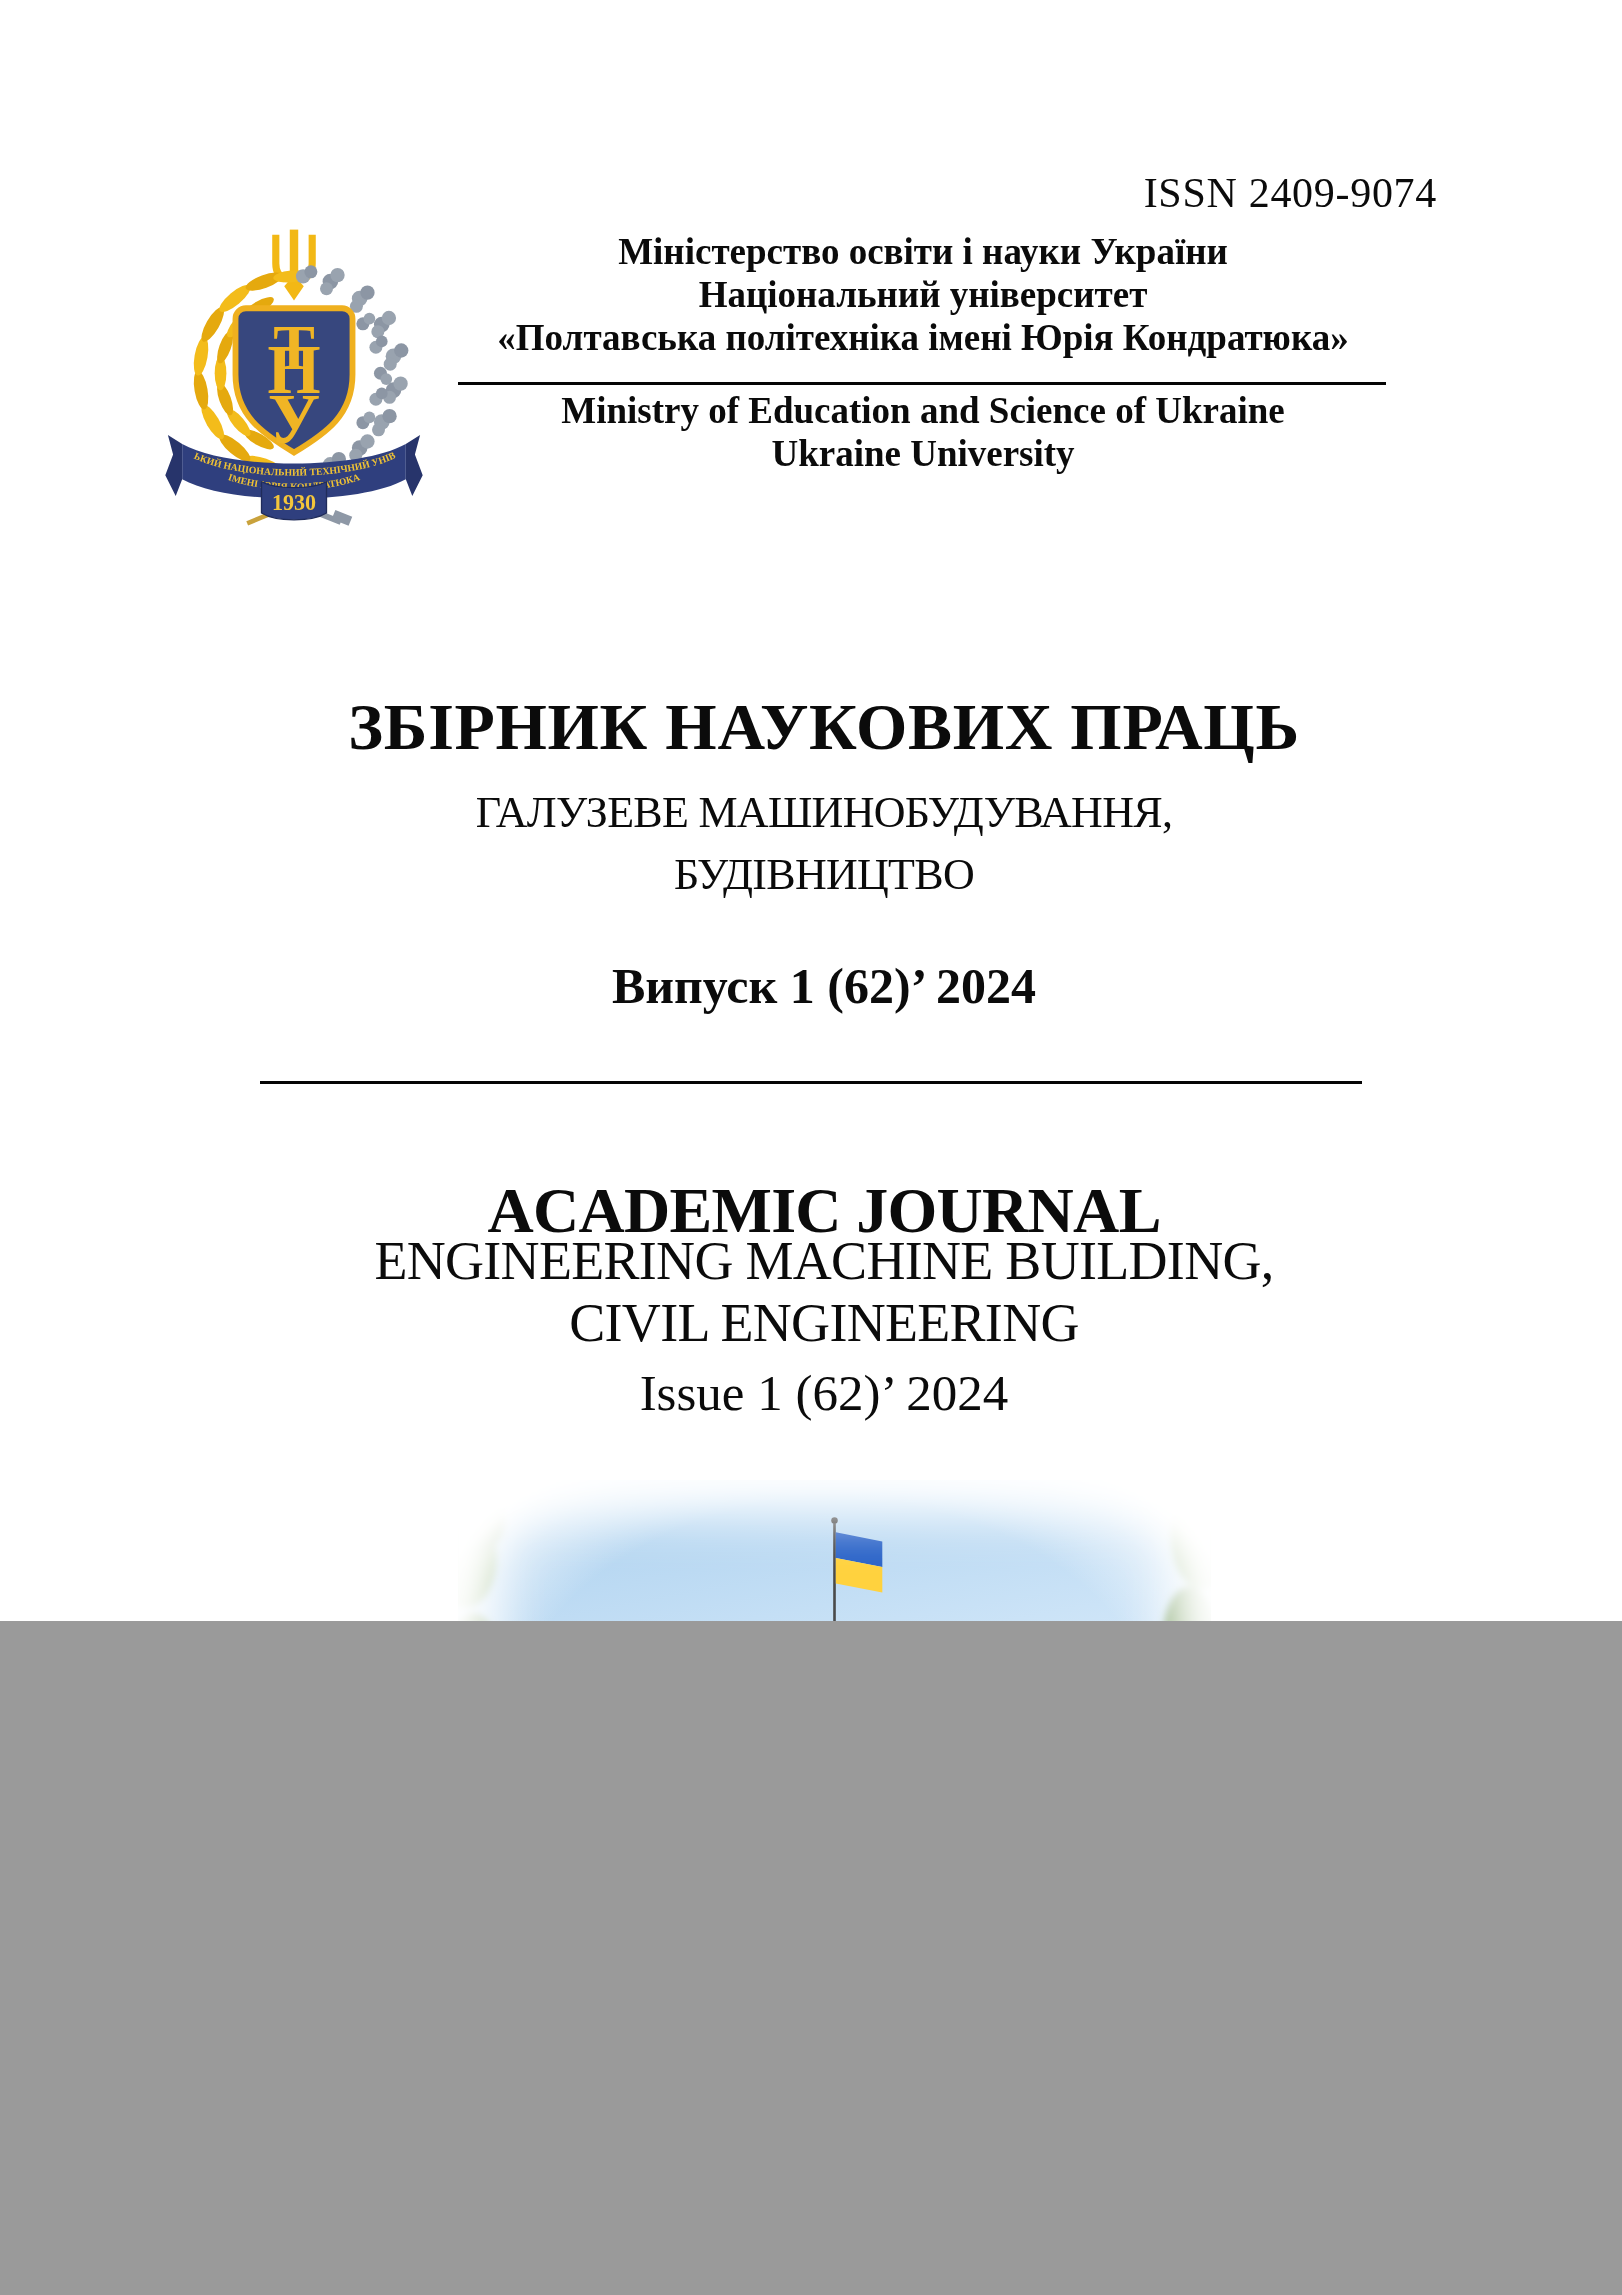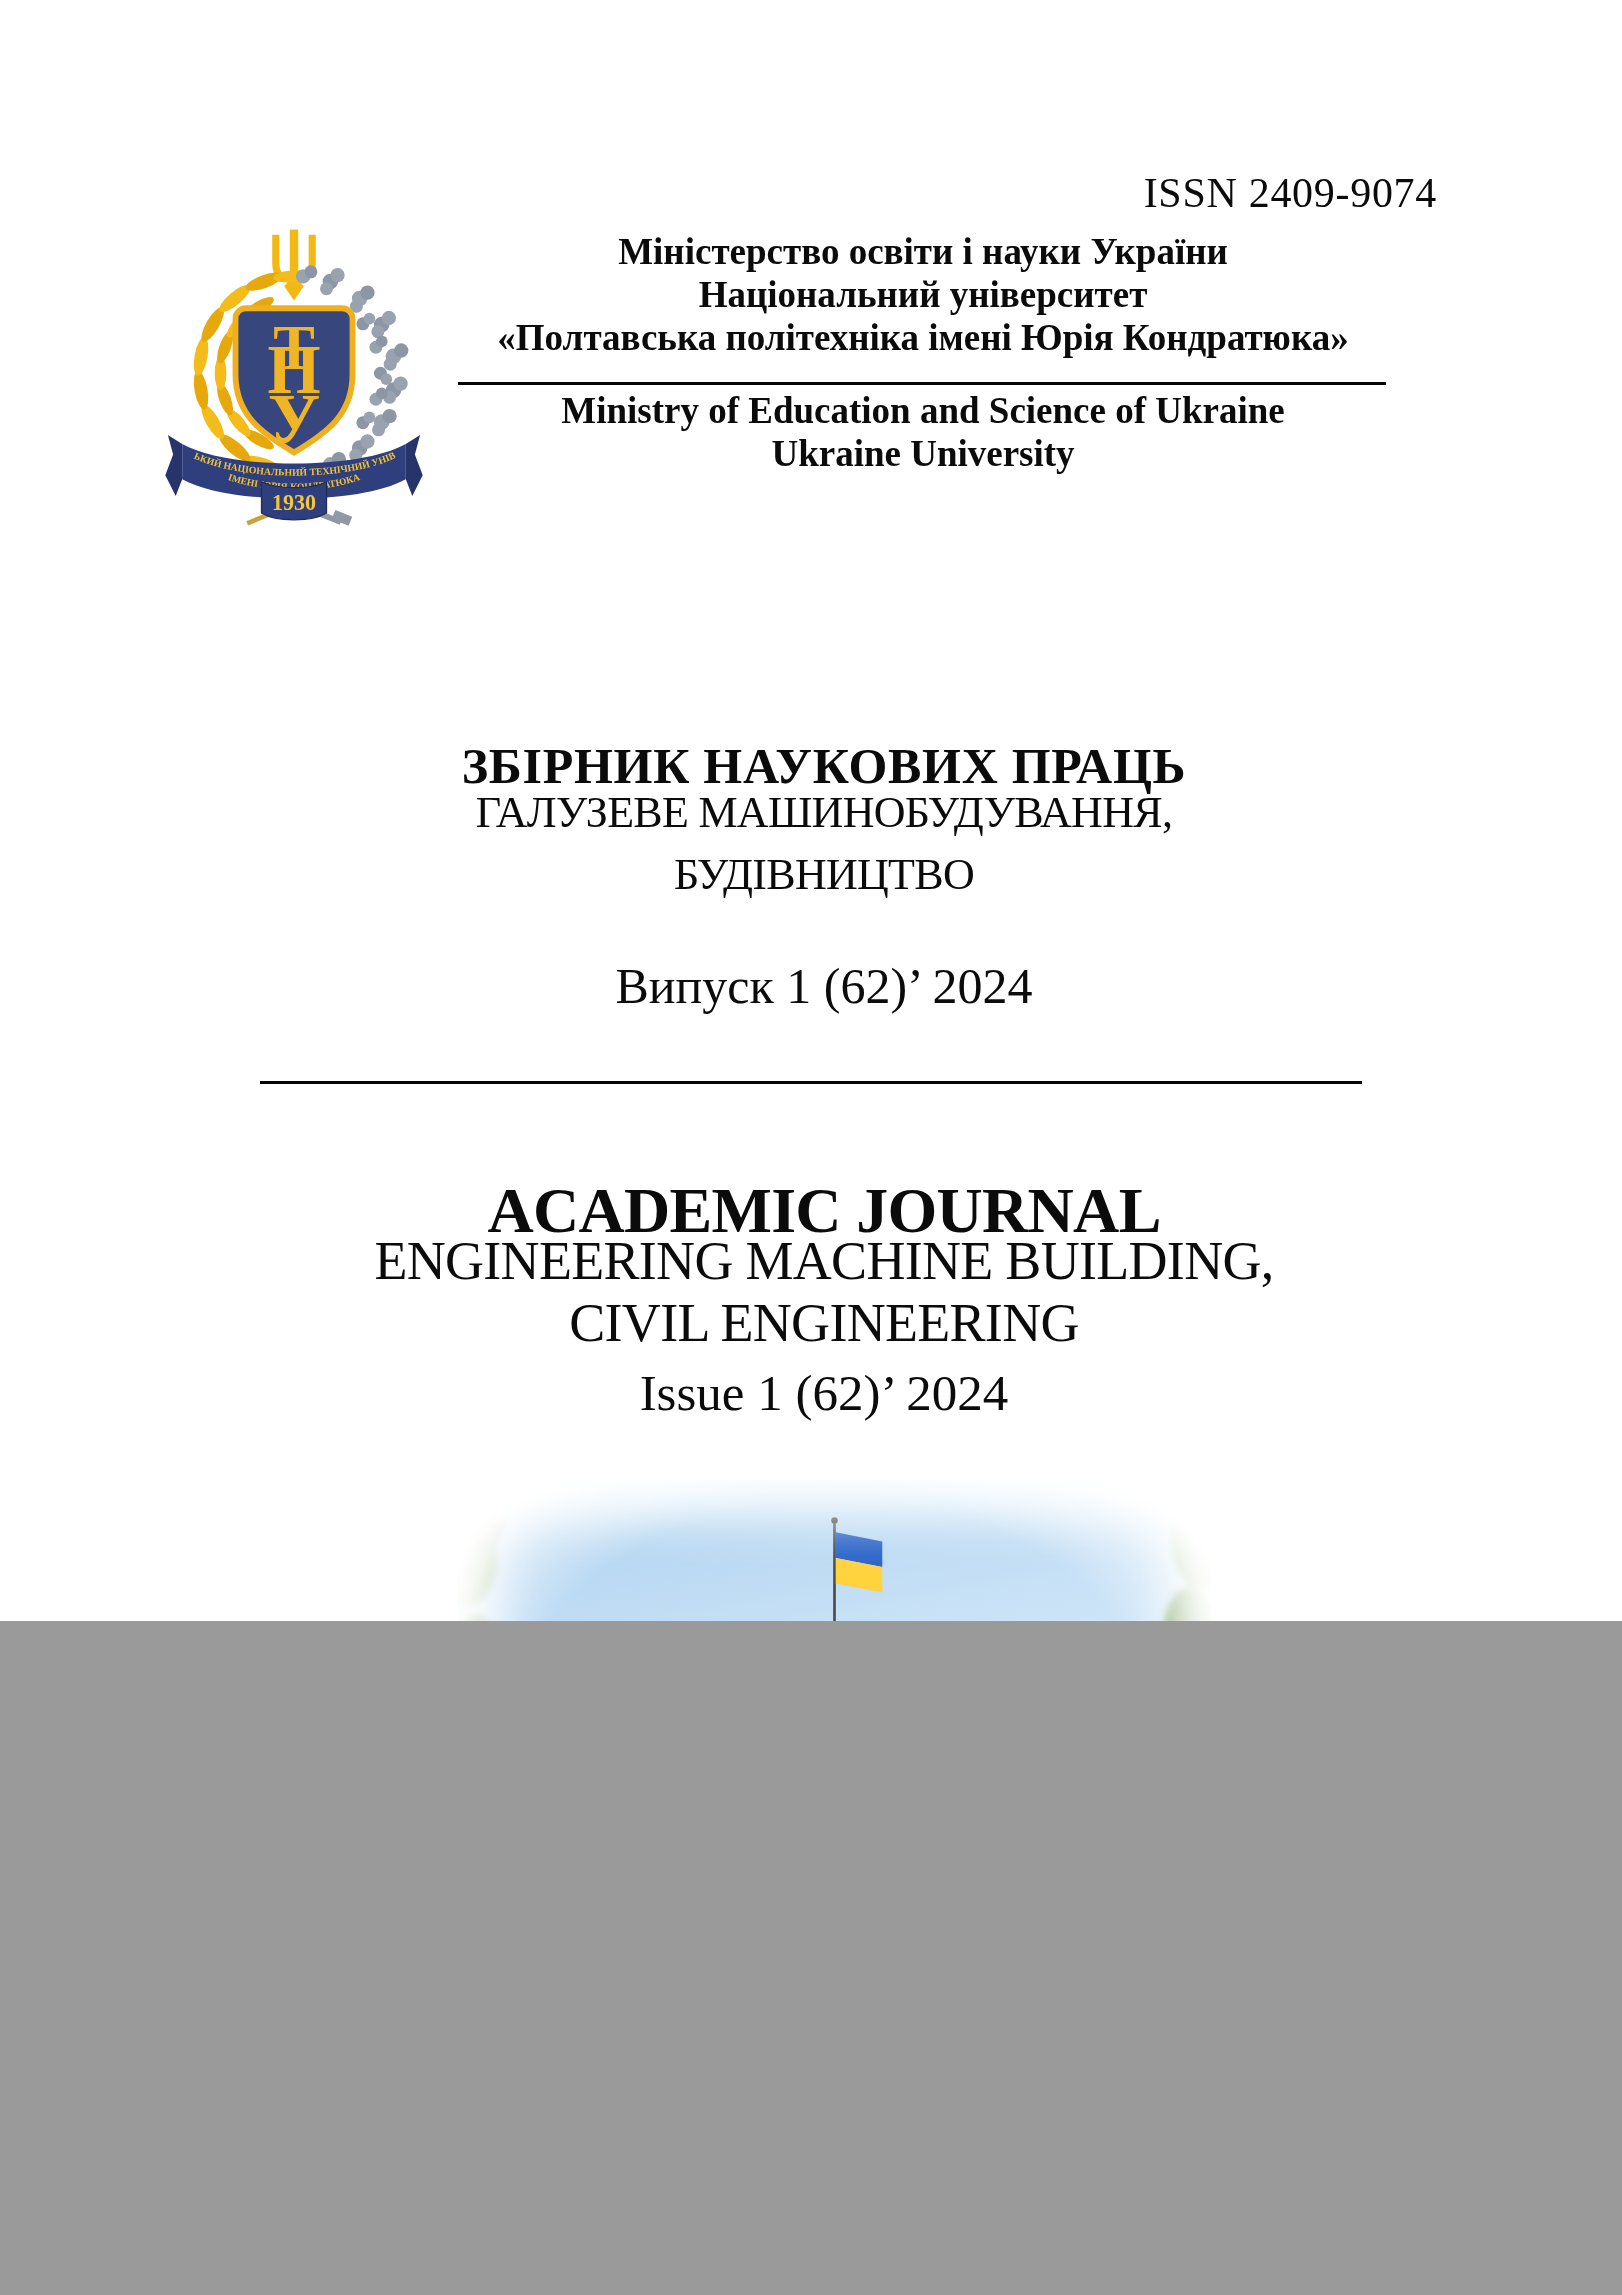--- a/index.html
+++ b/index.html
@@ -21,23 +21,23 @@
     position:absolute;left:432px;width:982px;
     text-align:center;font-weight:bold;
     font-size:37px;line-height:43px;
   }
   .min-uk{top:230px;}
   .min-en{top:389px;}
   .divider{position:absolute;background:#050505;}
   .div-top{left:458px;top:382px;width:928px;height:2.6px;}
   .div-mid{left:260px;top:1081px;width:1102px;height:3.3px;}
   .center-col{position:absolute;left:26px;width:1596px;text-align:center;}
-  .title-uk{top:730px;font-size:50px;line-height:73px;font-weight:bold;letter-spacing:0.7px;text-align:center;}
+  .title-uk{top:690px;font-size:66px;line-height:73px;font-weight:bold;letter-spacing:0.7px;text-align:center;}
   .sub-uk{top:782px;font-size:44px;line-height:62px;letter-spacing:-0.7px;}
-  .issue-uk{top:957px;font-size:50px;line-height:59px;font-weight:normal;}
+  .issue-uk{top:957px;font-size:50px;line-height:59px;font-weight:bold;}
   .title-en{top:1146px;font-size:64px;line-height:72px;font-weight:bold;letter-spacing:-0.7px;margin-top:29px;}
   .sub-en{top:1230px;font-size:54px;line-height:62px;letter-spacing:-0.7px;}
   .issue-en{top:1362px;font-size:51px;line-height:62px;font-weight:normal;}
   .emblem{
     position:absolute;left:164px;top:220px;width:260px;height:313px;
   }
   .emblem svg{width:100%;height:100%;}
   .photo{
     position:absolute;left:458px;top:1480px;width:753px;height:563px;
   }

